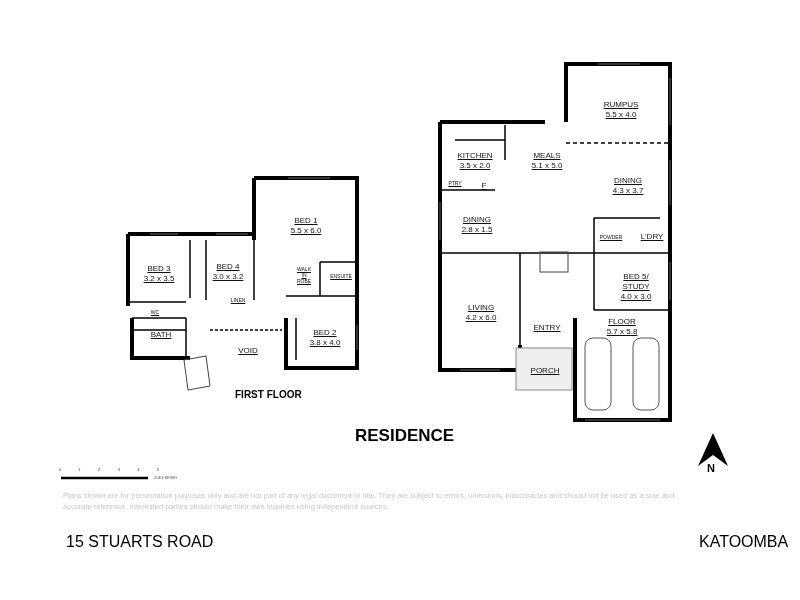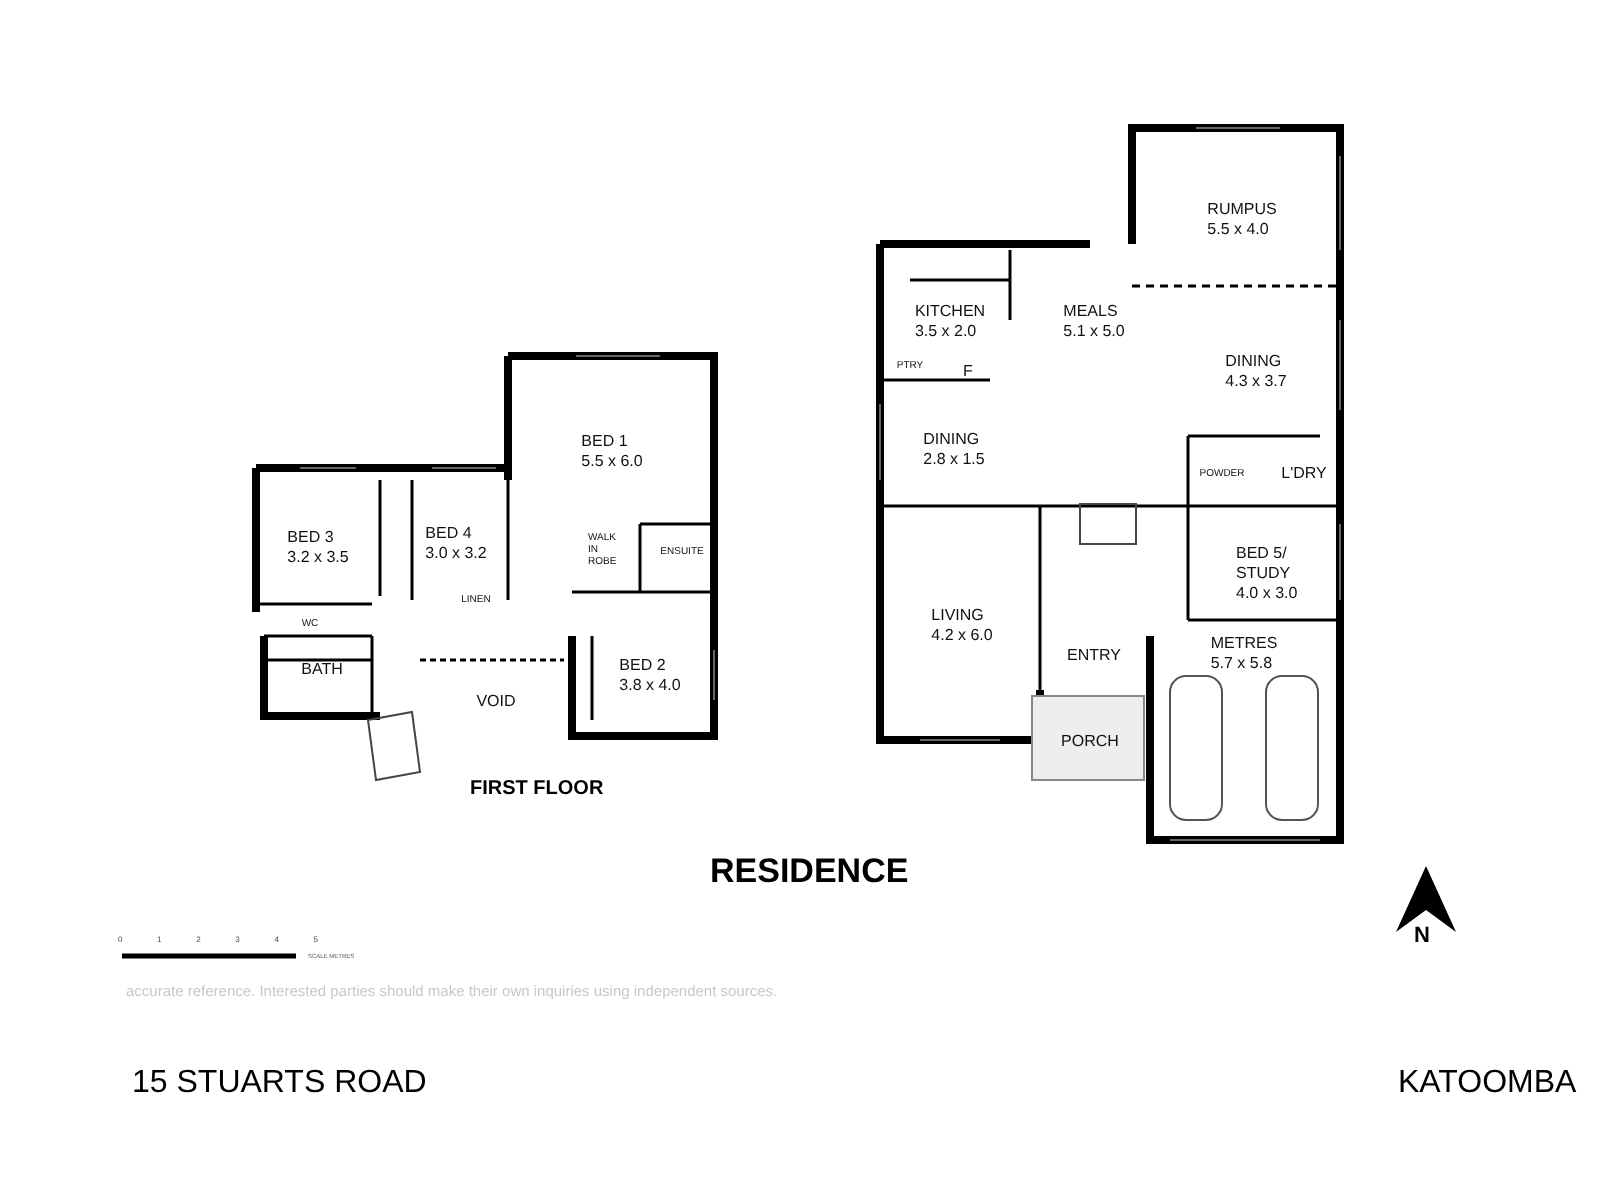--- a/index.html
+++ b/index.html
@@ -1,18 +1,18 @@
 <!DOCTYPE html>
 <html><head>
 <meta charset="utf-8">
 <style>
   html, body { margin:0; padding:0; background:#ffffff; }
   body { width:800px; height:600px; position:relative; overflow:hidden; font-family:"Liberation Sans", sans-serif; color:#000; }
   .abs { position:absolute; }
-  .room-label { position:absolute; font-size:8px; line-height:10px; color:#111; white-space:nowrap; transform:translateX(-50%); }
+  .room-label { position:absolute; font-size:8px; text-align:center; line-height:10px; color:#111; white-space:nowrap; transform:translateX(-50%);text-decoration:underline; }
   .tiny { font-size:5px; line-height:6px; }
   .title { position:absolute; font-weight:bold; }
   svg { position:absolute; left:0; top:0; }
 </style>
 </head>
 <body>
 
 <svg width="800" height="600">
   <g fill="none" stroke="#000">
 
@@ -144,37 +144,38 @@
 <div class="room-label" style="left:636px;top:272px;width:36px;white-space:normal;">
     <div>BED 5/ STUDY</div>
     <div>4.0 x 3.0</div>
   </div>
 <div class="room-label" style="left:481px;top:303px;">
     <div>LIVING</div>
     <div>4.2 x 6.0</div>
   </div>
 <div class="room-label" style="left:547px;top:323px;">ENTRY</div>
 <div class="room-label" style="left:622px;top:317px;">
-    <div>METRES</div>
+    <div>FLOOR</div>
     <div>5.7 x 5.8</div>
   </div>
 <div class="room-label" style="left:545px;top:366px;">PORCH</div>
 
 <div class="title" style="left:355px;top:426px;font-size:17px;">RESIDENCE</div>
 
 <div class="abs" style="left:59px;top:467px;width:100px;display:flex;justify-content:space-between;font-size:4px;color:#444;">
   <span>0</span>
     <span>1</span>
     <span>2</span>
     <span>3</span>
     <span>4</span>
     <span>5</span>
 </div>
 <div class="abs" style="left:154px;top:476px;font-size:3px;color:#555;">SCALE METRES</div>
 
 <div class="abs" style="left:707px;top:462px;font-size:11px;font-weight:bold;">N</div>
 
 <div class="abs" style="left:63px;top:490px;width:690px;font-size:7.5px;line-height:11px;color:#c8c8c8;">
+  <div>Plans shown are for presentation purposes only and are not part of any legal document or title. They are subject to errors, omissions, inaccuracies and should not be used as a sole and</div>
   <div>accurate reference. Interested parties should make their own inquiries using independent sources.</div>
 </div>
 
 <div class="abs" style="left:66px;top:533px;font-size:16px;">15 STUARTS ROAD</div>
 <div class="abs" style="left:658px;top:533px;font-size:16px;margin-left:41px;">KATOOMBA</div>
 
 </body></html>

